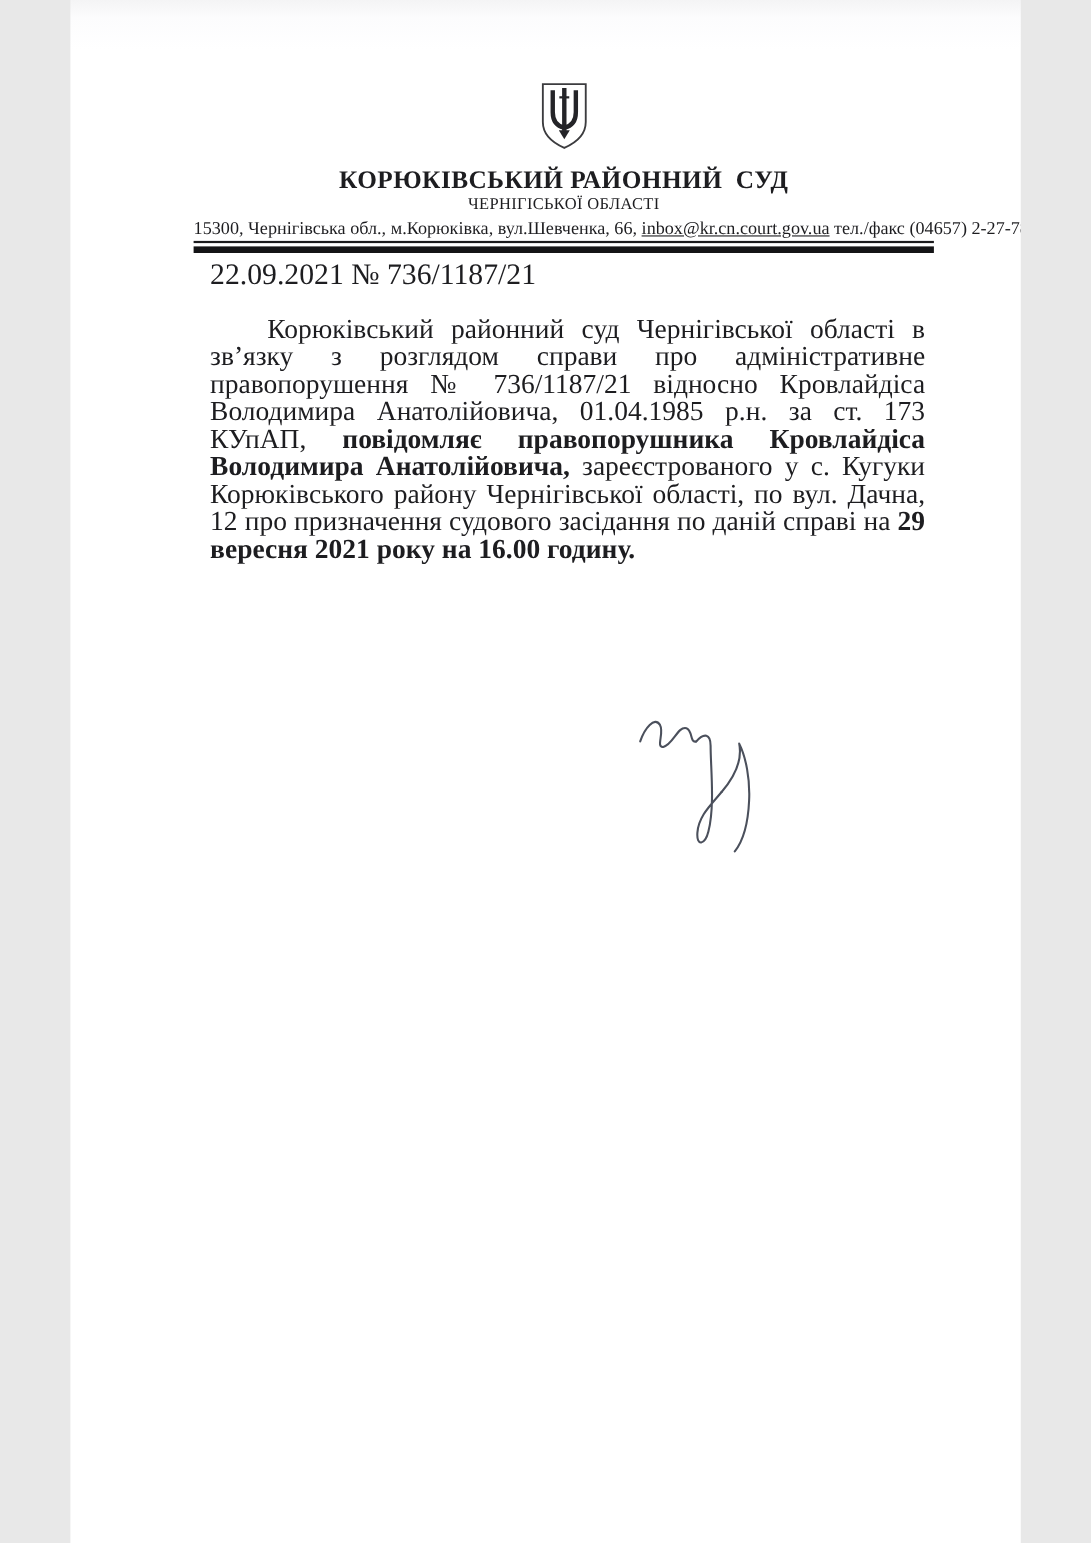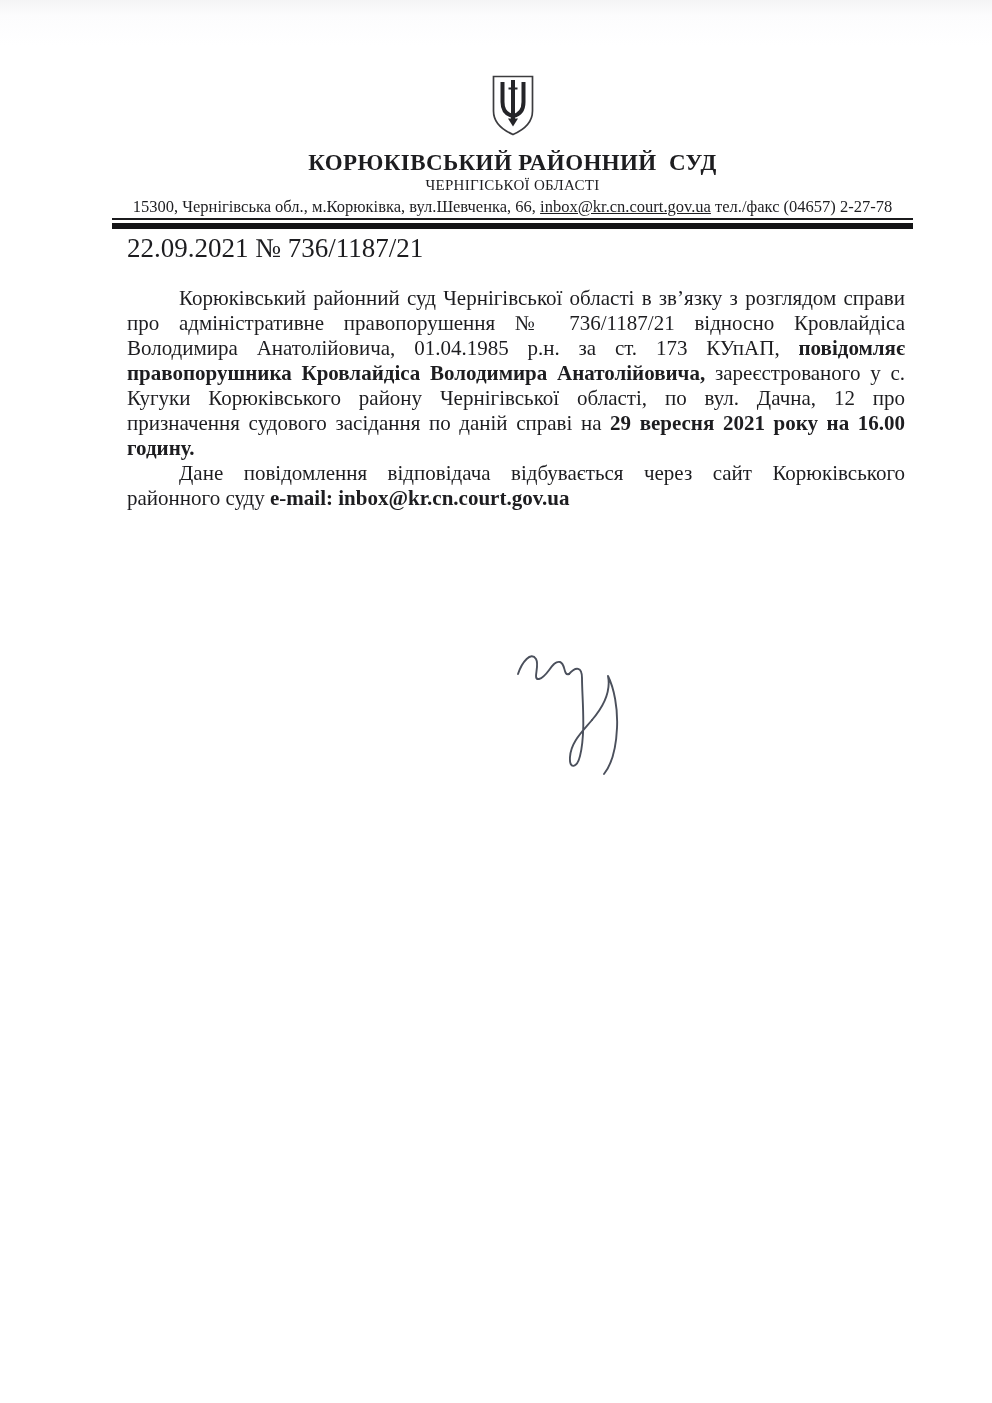--- a/index.html
+++ b/index.html
@@ -2,21 +2,21 @@
 <html lang="uk"><head>
 <meta charset="utf-8">
 <style>
   html, body {
     margin: 0;
     padding: 0;
     background: #e8e8e8;
   }
   .page {
     position: relative;
-    width: 992px;
+    width: 864px;
     height: 1403px;
     margin: 0 auto;
     background: linear-gradient(180deg, #f4f4f5 0px, #fcfcfd 16px, #ffffff 45px);
     font-family: "Liberation Serif", "DejaVu Serif", serif;
     color: #1d1d20;
     overflow: hidden;
   }
   .content {
     position: relative;
     margin: 0 79px 0 112px; 
@@ -62,21 +62,21 @@
   }
   .doc-title {
     margin-top: 25px;
     text-align: center;
     font-size: 21px;
     font-weight: bold;
     letter-spacing: 0.8px;
   }
   .body-text {
     margin: 22px 8px 0 15px;   
-    font-size: 21px;
+    font-size: 25px;
     line-height: 25px;
     text-align: justify;
   }
   .body-text p {
     margin: 0;
     text-indent: 52px;
   }
   .b { font-weight: bold; }
   .sign-block {
     display: flex;
@@ -124,21 +124,20 @@
       <div class="court-region">ЧЕРНІГІСЬКОЇ ОБЛАСТІ</div>
       <div class="address-line"><span>15300, Чернігівська обл., м.Корюківка, вул.Шевченка, 66, </span><span class="email">inbox@kr.cn.court.gov.ua</span><span> тел./факс (04657) 2-27-78</span></div>
       <div class="header-rule"></div>
     </div>
 
     <div class="doc-meta">22.09.2021 № 736/1187/21</div>
 
 
     <div class="body-text">
       <p><span>Корюківський районний суд Чернігівської області в зв’язку з розглядом справи про адміністративне правопорушення № 736/1187/21 відносно Кровлайдіса Володимира Анатолійовича, 01.04.1985 р.н. за ст. 173 КУпАП, </span><span class="b">повідомляє правопорушника Кровлайдіса Володимира Анатолійовича,</span><span> зареєстрованого у с. Кугуки Корюківського району Чернігівської області, по вул. Дачна, 12  про призначення судового засідання по даній справі на  </span><span class="b">29 вересня 2021 року на 16.00 годину.</span></p>
-      <p><span>Дане повідомлення відповідача відбувається через сайт Корюківського районного </span><span>суду </span><span class="b">e-mail: inbox@kr.cn.court.gov.ua</span></p>
     </div>
 
 
   </div>
 
   <svg class="signature-svg" viewBox="0 0 132 146" xmlns="http://www.w3.org/2000/svg">
     <g fill="none" stroke="#4b505c" stroke-width="1.9" stroke-linecap="round" stroke-linejoin="round">
 
       <path d="M6,38 C10,26 19,15 24,23 C28,30 20,44 27,43 C36,41 40,24 48,26 C54,28 51,40 57,38"></path>
 

